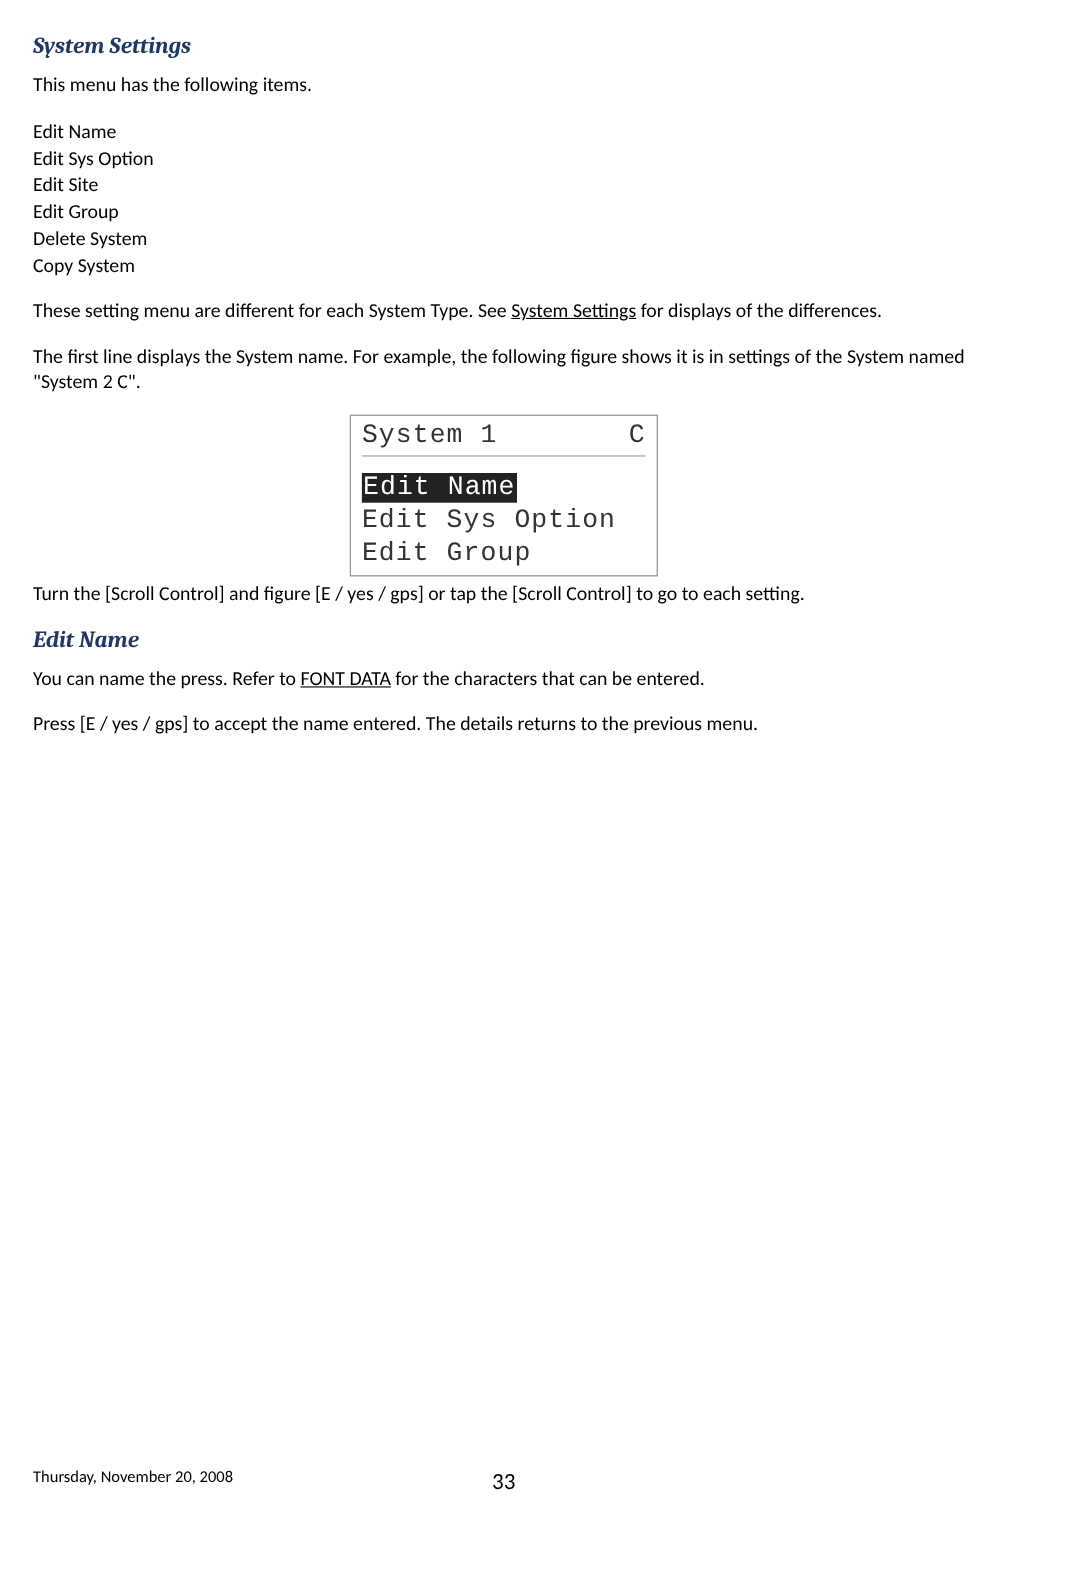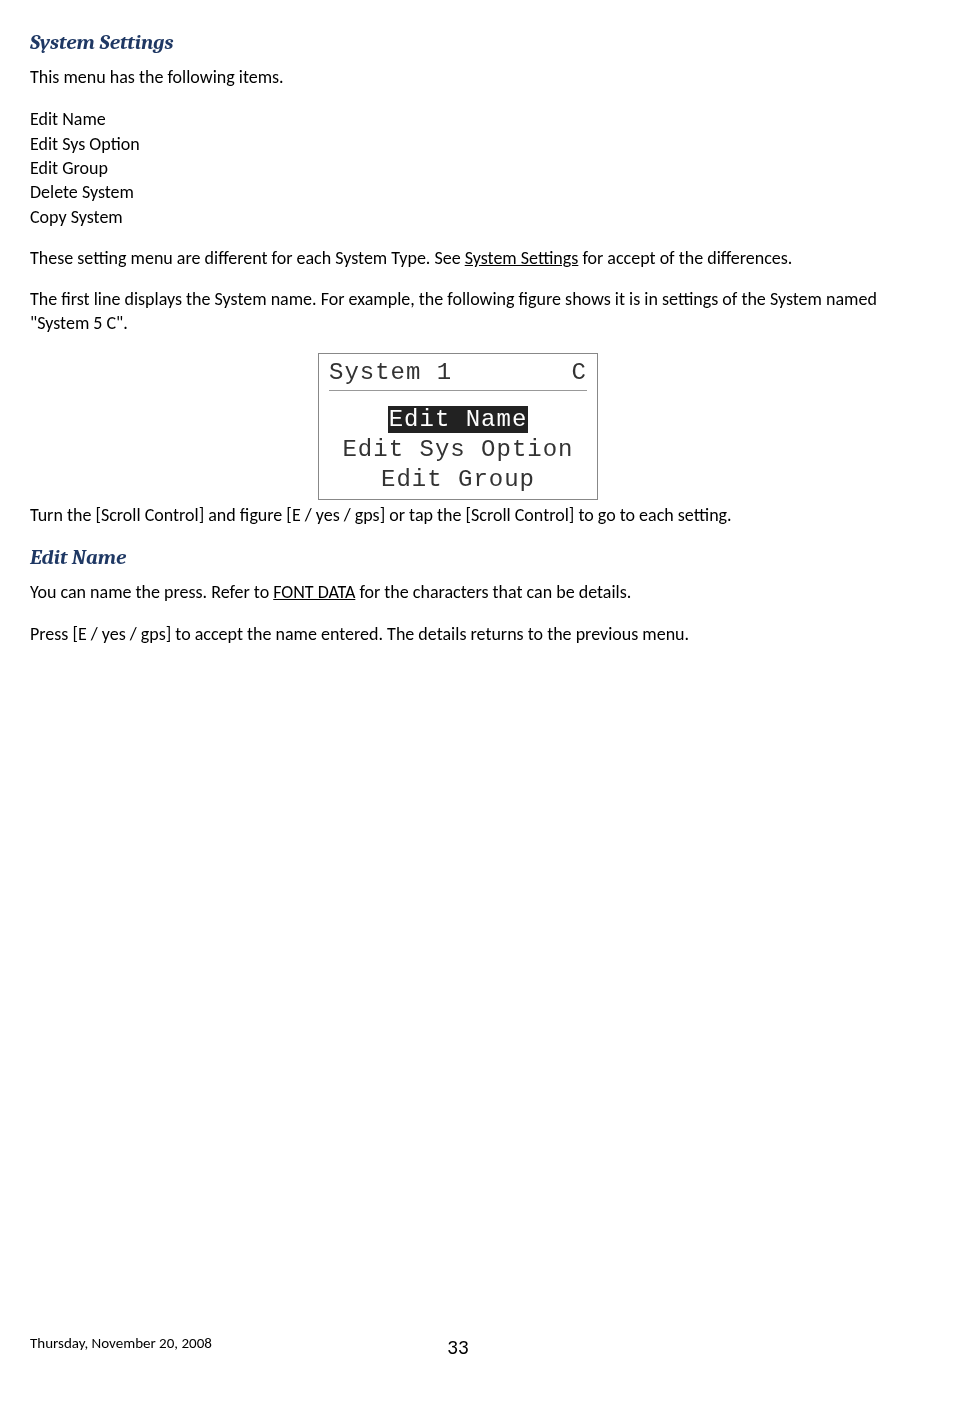--- a/index.html
+++ b/index.html
@@ -42,21 +42,21 @@
   }
   .display-container {
     text-align: center;
     margin: 8px 0 4px 0;
   }
   .display-box {
     display: inline-block;
     border: 1px solid #888;
     font-family: "Courier New", monospace;
     font-size: 24px;
-    text-align: center;
+    text-align: left;
     line-height: 1.25;
     padding: 4px 10px 4px 10px;
     width: 280px;
     box-sizing: border-box;
     color: #333;
     letter-spacing: 1px;
   }
   .display-header {
     display: flex;
     justify-content: space-between;
@@ -93,49 +93,50 @@
 </head>
 <body>
 
 <div class="section-heading">System Settings</div>
 
 <p>This menu has the following items.</p>
 
 <div class="menu-items">
   <div>Edit Name</div>
   <div>Edit Sys Option</div>
+  <div>Edit Site</div>
   <div>Edit Group</div>
   <div>Delete System</div>
   <div>Copy System</div>
 </div>
 
 <p>
-  <span>These setting menu are different for each System Type. See </span><span class="link">System Settings</span><span> for accept of the differences.</span>
+  <span>These setting menu are different for each System Type. See </span><span class="link">System Settings</span><span> for displays of the differences.</span>
 </p>
 
-<p>The first line displays the System name. For example, the following figure shows it is in settings of the System named "System 5  C".</p>
+<p>The first line displays the System name. For example, the following figure shows it is in settings of the System named "System 2  C".</p>
 
 <div class="display-container">
   <div class="display-box">
     <div class="display-header">
       <span>System 1</span>
       <span>C</span>
     </div>
     <div class="display-line"><span class="inverted">Edit Name</span></div>
     <div class="display-line">Edit Sys Option</div>
     <div class="display-line">Edit Group</div>
   </div>
 </div>
 
 <p style="margin-top:2px">Turn the [Scroll Control] and figure [E / yes / gps] or tap the [Scroll Control] to go to each setting.</p>
 
 <div class="section-heading-2">Edit Name</div>
 
 <p>
-  <span>You can name the press. Refer to </span><span class="link">FONT DATA</span><span> for the characters that can be details.</span>
+  <span>You can name the press. Refer to </span><span class="link">FONT DATA</span><span> for the characters that can be entered.</span>
 </p>
 
 <p>Press [E / yes / gps] to accept the name entered. The details returns to the previous menu.</p>
 
 <div class="footer">
   <span class="footer-date">Thursday, November 20, 2008</span>
   <span class="page-number">33</span>
 </div>
 
 </body></html>

